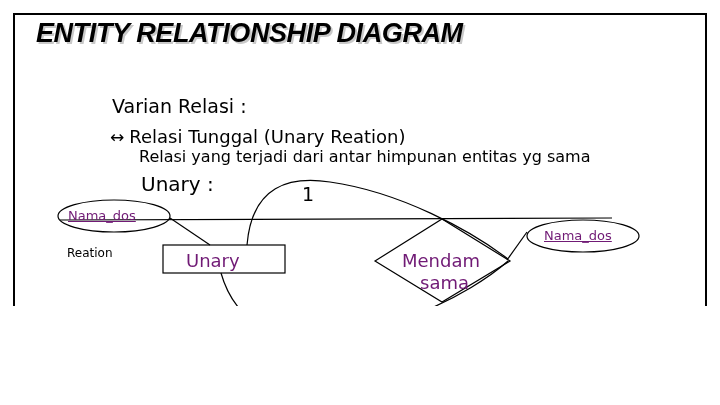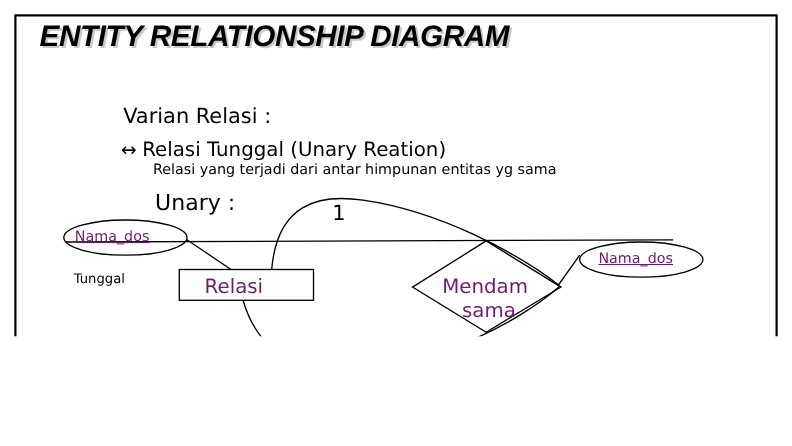--- a/index.html
+++ b/index.html
@@ -56,21 +56,21 @@
     font-size: 18px;
     font-family: "DejaVu Sans", sans-serif;
   }
   #unary-row .bullet {
     font-size: 17px;
     margin-right: 5px;
   }
   #desc {
     left: 139px;
     top: 147px;
-    font-size: 13px;
+    font-size: 16px;
     font-family: "DejaVu Sans", sans-serif;
   }
   #contoh {
     left: 141px;
     top: 172px;
     font-size: 20px;
     font-family: "DejaVu Sans", sans-serif;
   }
   #keahlian {
     left: 67px;
@@ -168,21 +168,21 @@
   <div class="txt" id="varian">Varian Relasi :</div>
 
   <div class="txt" id="unary-row">
     <span class="bullet">↔</span><span>Relasi Tunggal (Unary Reation)</span>
   </div>
 
   <div class="txt" id="desc">Relasi yang terjadi dari antar himpunan entitas yg sama</div>
 
   <div class="txt" id="contoh">Unary :</div>
 
-  <div class="txt" id="keahlian">Tunggal</div>
+  <div class="txt" id="keahlian">Reation</div>
 
   <div class="txt" id="card-one">1</div>
 
   <div class="txt" id="card-n">N</div>
 
   <svg id="svg-layer" viewBox="0 0 720 405">
 
     <line x1="60" y1="220" x2="612" y2="218" stroke="#000" stroke-width="1.2"></line>
 
     <ellipse cx="114" cy="216" rx="56" ry="16" fill="none" stroke="#000" stroke-width="1.2"></ellipse>
@@ -197,20 +197,20 @@
 
     <line x1="527" y1="232" x2="507" y2="260" stroke="#000" stroke-width="1.2"></line>
 
     <path d="M 247,245 C 252,185 290,176 330,182 C 400,192 470,230 508,259" fill="none" stroke="#000" stroke-width="1.2"></path>
 
     <path d="M 221,273 C 232,312 262,336 300,338 C 380,340 470,295 508,261" fill="none" stroke="#000" stroke-width="1.2"></path>
   </svg>
 
   <div class="shape-label" id="ellipse-left-label">Nama_dos</div>
   <div class="shape-label" id="ellipse-right-label">Nama_dos</div>
-  <div class="shape-label" id="rect-label">Relasi</div>
+  <div class="shape-label" id="rect-label">Unary</div>
   <div class="shape-label" id="diamond-label-1">Mendam</div>
   <div class="shape-label" id="diamond-label-2">sama</div>
 
   <div id="page-badge-shadow"></div>
   <div id="page-badge">13</div>
 
 </div>
 
 </body></html>

